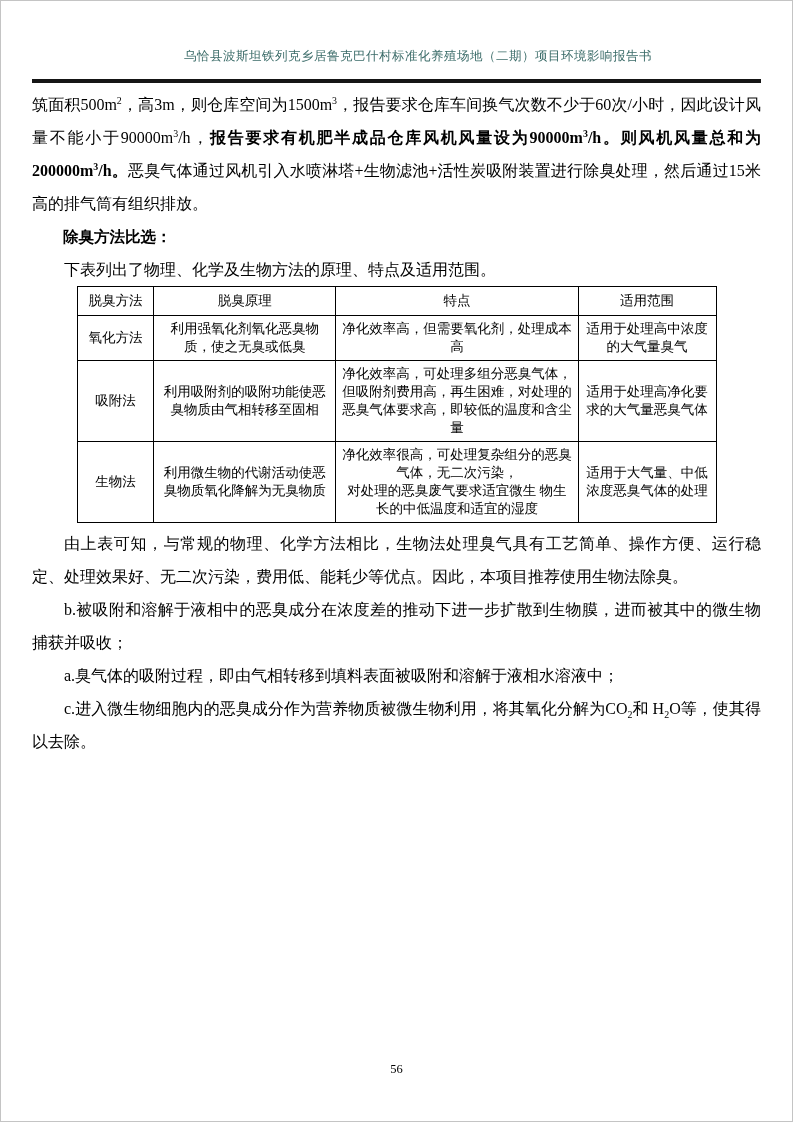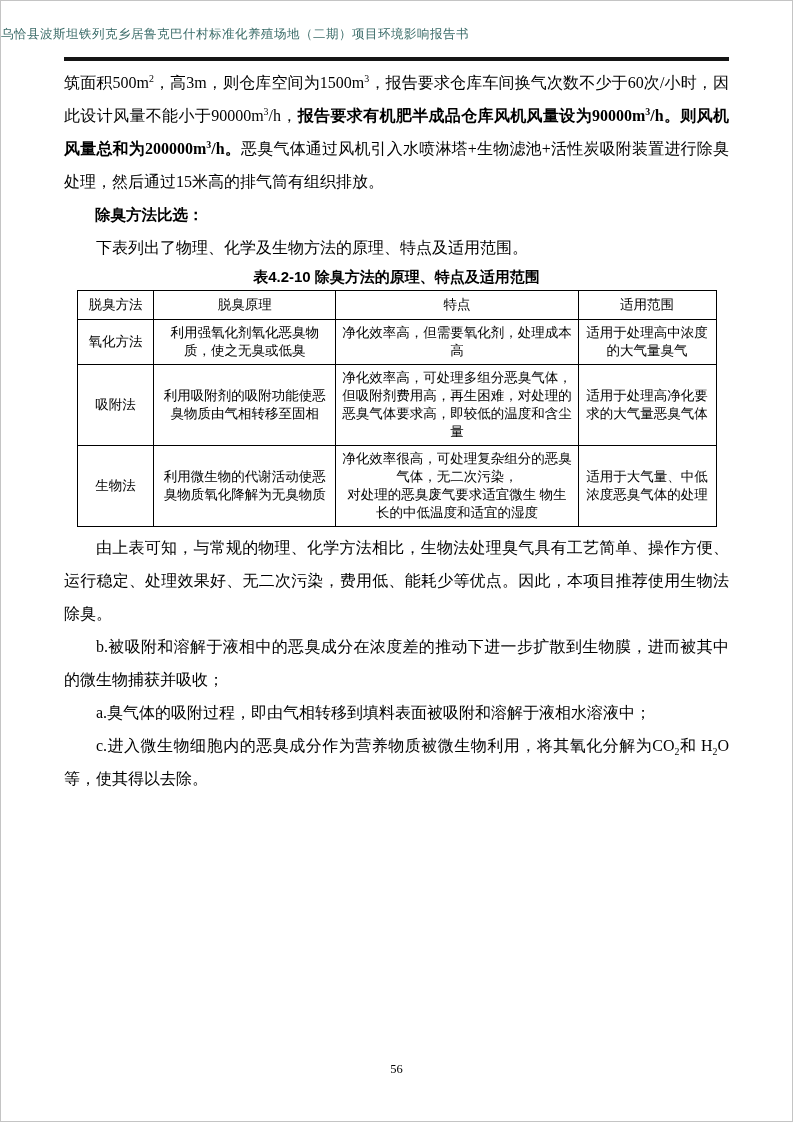--- a/index.html
+++ b/index.html
@@ -7,26 +7,27 @@
   .page {
     position:relative;
     width:793px; height:1122px;
     background:#fff;
     border:1px solid #c4c4c4;
     font-family:"Liberation Serif", serif;
     color:#000;
     overflow:hidden;
   }
   .doc-header {
-    padding-top:25px;
-    text-align:left;
+    padding-top:47px;
+    text-align:center;
     font-size:12.5px;
     letter-spacing:0.5px;
+    margin-left:43px;
   }
-  .margins { margin:0 63px; }
+  .margins { margin:0 31px; }
   .divider {
     height:3px;
     border-top:2px solid #151515;
     border-bottom:2px solid #151515;
     margin-top:14px;
   }
   .content {
     margin-top:5px;
     font-size:16px;
     line-height:33px;
@@ -90,21 +91,20 @@
     <div class="divider"></div>
 
     <div class="content">
 
       <p><span>筑面积500m</span><span class="sup">2</span><span>，高3m，则仓库空间为1500m</span><span class="sup">3</span><span>，报告要求仓库车间换气次数不少于60次/小时，因此设计风量不能小于90000m</span><span class="sup">3</span><span>/h，</span><span class="b">报告要求有机肥半成品仓库风机风量设为90000m</span><span class="b sup">3</span><span class="b">/h。则风机风量总和为200000m</span><span class="b sup">3</span><span class="b">/h。</span><span>恶臭气体通过风机引入水喷淋塔+生物滤池+活性炭吸附装置进行除臭处理，然后通过15米高的排气筒有组织排放。</span></p>
 
       <p class="indent heading">除臭方法比选：</p>
 
       <p class="indent">下表列出了物理、化学及生物方法的原理、特点及适用范围。</p>
 
-      <div class="caption">表4.2-10 除臭方法的原理、特点及适用范围</div>
 
       <table class="cmp">
         <colgroup>
           <col class="c1">
             <col class="c2">
             <col class="c3">
             <col class="c4">
         </colgroup>
         <thead>
           <tr>

